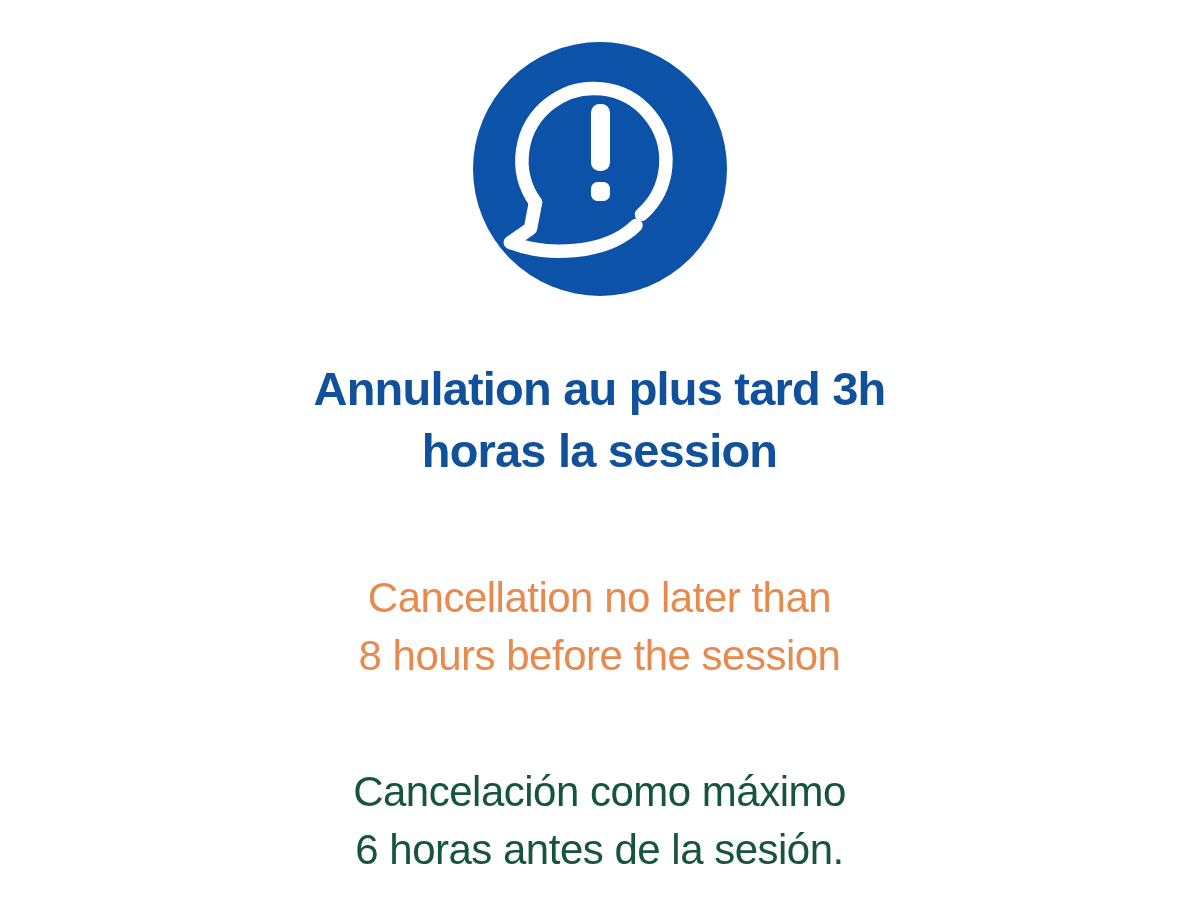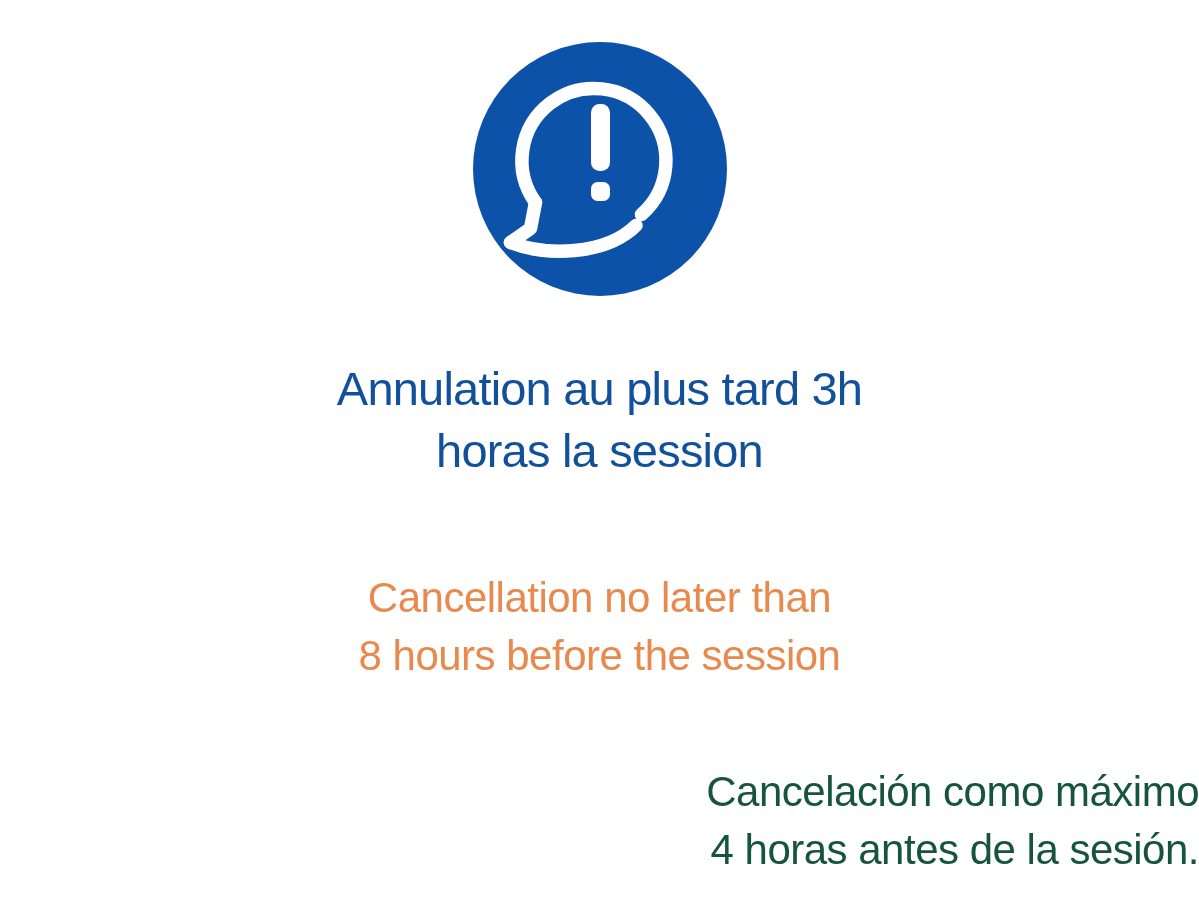--- a/index.html
+++ b/index.html
@@ -67,41 +67,40 @@
 
   .msg .line {
     display: block;
     white-space: nowrap;
   }
 
   .msg-fr {
     color: #11509B;
     font-size: 47px;
     line-height: 62px;
-    font-weight: normal;
+    font-weight: bold;
     letter-spacing: -0.8px;
   }
 
   .msg-en {
     color: #E8894E;
     font-size: 42px;
     line-height: 58px;
     font-weight: normal;
     letter-spacing: -0.5px;
     margin-top: 87px;
   }
 
   .msg-es {
     color: #16543F;
     font-size: 42px;
     line-height: 58px;
     font-weight: normal;
     letter-spacing: -0.5px;
     margin-top: 78px;
-    text-align: right;
   }
 </style>
 </head>
 <body>
 
 <div class="poster">
 
   <div class="icon-wrap">
     <svg viewBox="0 0 254 254" xmlns="http://www.w3.org/2000/svg" aria-hidden="true">
 
@@ -130,17 +129,17 @@
       <span class="line">horas la session</span>
     </p>
 
     <p class="msg msg-en">
       <span class="line">Cancellation no later than</span>
       <span class="line">8 hours before the session</span>
     </p>
 
     <p class="msg msg-es">
       <span class="line">Cancelación como máximo</span>
-      <span class="line">4 horas antes de la sesión.</span>
+      <span class="line">6 horas antes de la sesión.</span>
     </p>
 
   </div>
 </div>
 
 </body></html>

